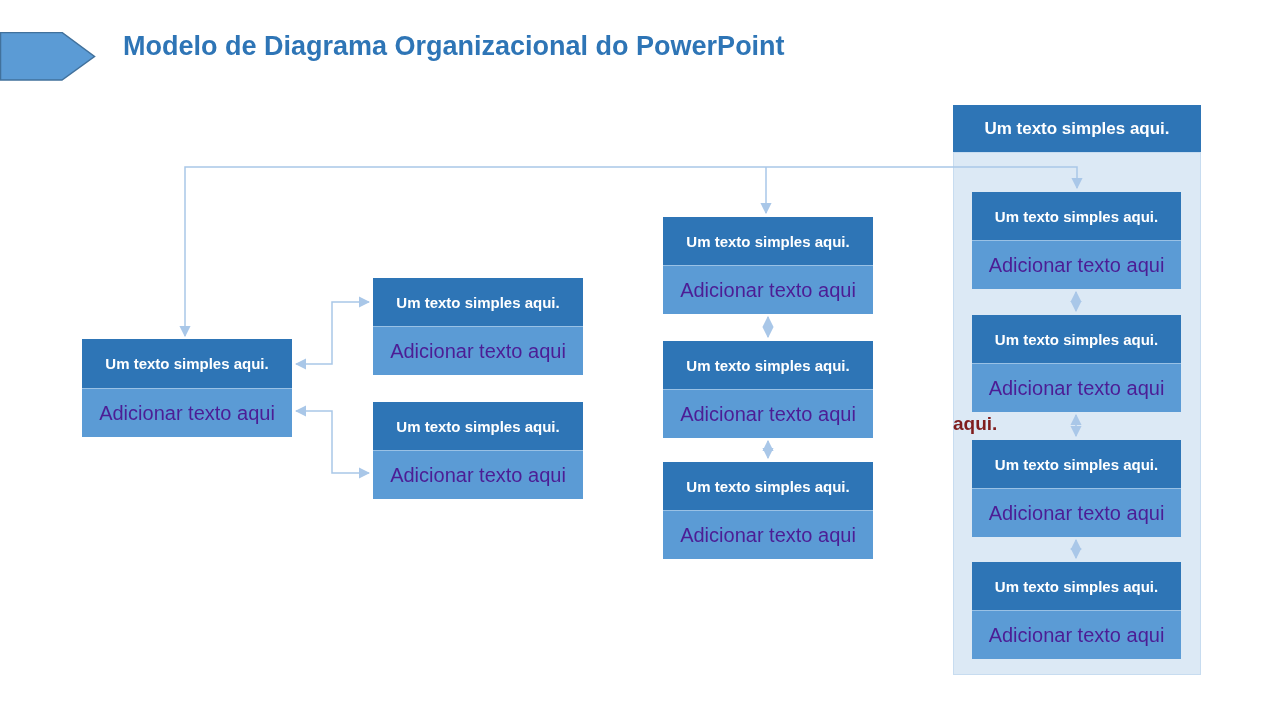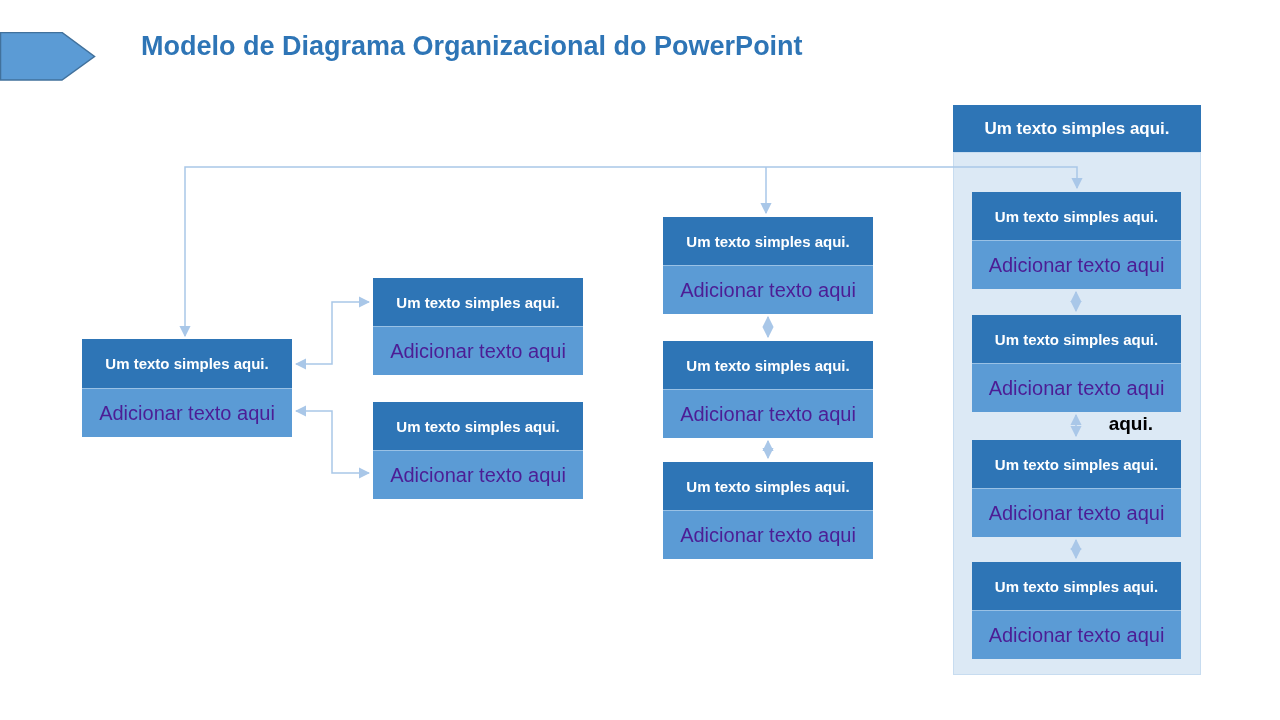--- a/index.html
+++ b/index.html
@@ -17,21 +17,21 @@
   }
 
   
   .title-arrow {
     position: absolute;
     left: 0;
     top: 32px;
   }
   .slide-title {
     position: absolute;
-    left: 141px;
+    left: 123px;
     top: 31px;
     font-size: 27px;
     font-weight: bold;
     color: #2E75B6;
     letter-spacing: 0;
     white-space: nowrap;
   }
 
   
   .card { position: absolute; width: 210px; z-index: 2; }
@@ -85,24 +85,24 @@
     height: 521px;
     background: #DCE9F5;
     border: 1px solid #C7DCF0;
     z-index: 1;
   }
   .overflow-fragment {
     position: absolute;
     left: 953px;
     top: 413px;
     width: 200px;
-    text-align: right;
+    text-align: left;
     font-weight: bold;
     font-size: 19px;
-    color: #000000;
+    color: #7f1d1d;
     z-index: 2;
     white-space: nowrap;
   }
 
   
   .connectors {
     position: absolute;
     left: 0;
     top: 0;
     z-index: 3;

